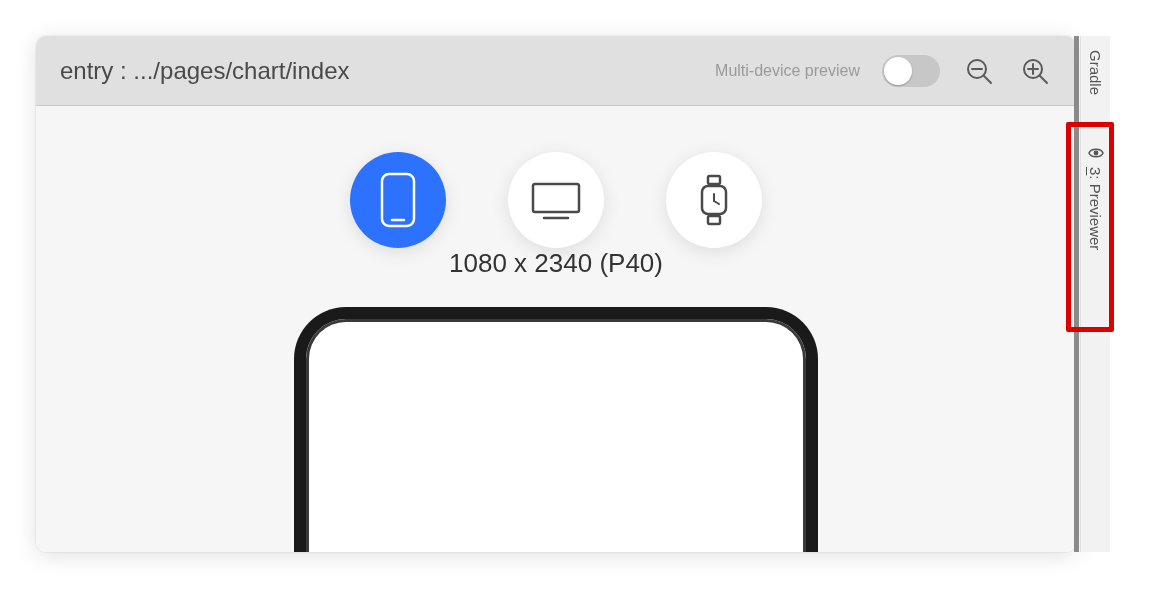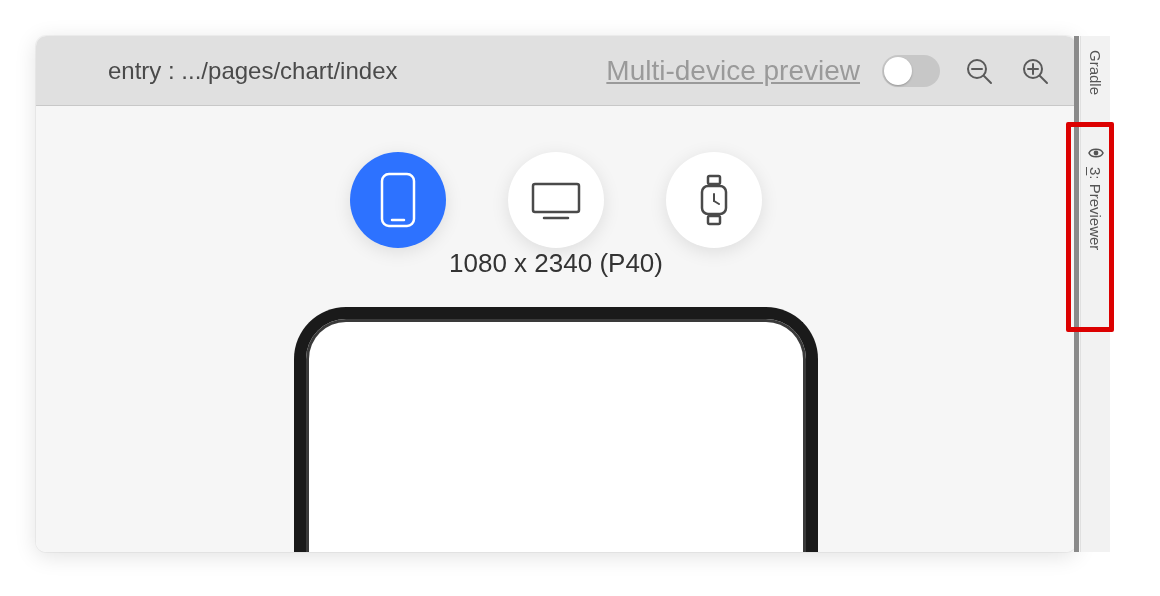--- a/index.html
+++ b/index.html
@@ -19,26 +19,24 @@
     border-bottom: 1px solid #c8c8c8;
     display: flex;
     align-items: center;
     padding: 0 24px;
     gap: 22px;
   }
   .breadcrumb {
     font-size: 24px;
     color: #4a4a4a;
     flex: 1;
-    margin-left: 48px;
   }
   .multi-label {
-    font-size: 28px;
+    font-size: 16px;
     color: #9a9a9a;
-    text-decoration: underline;
   }
   .toggle {
     width: 58px; height: 32px;
     background: #c7c7c7;
     border-radius: 16px;
     position: relative;
     cursor: pointer;
   }
   .toggle-knob {
     width: 28px; height: 28px;

